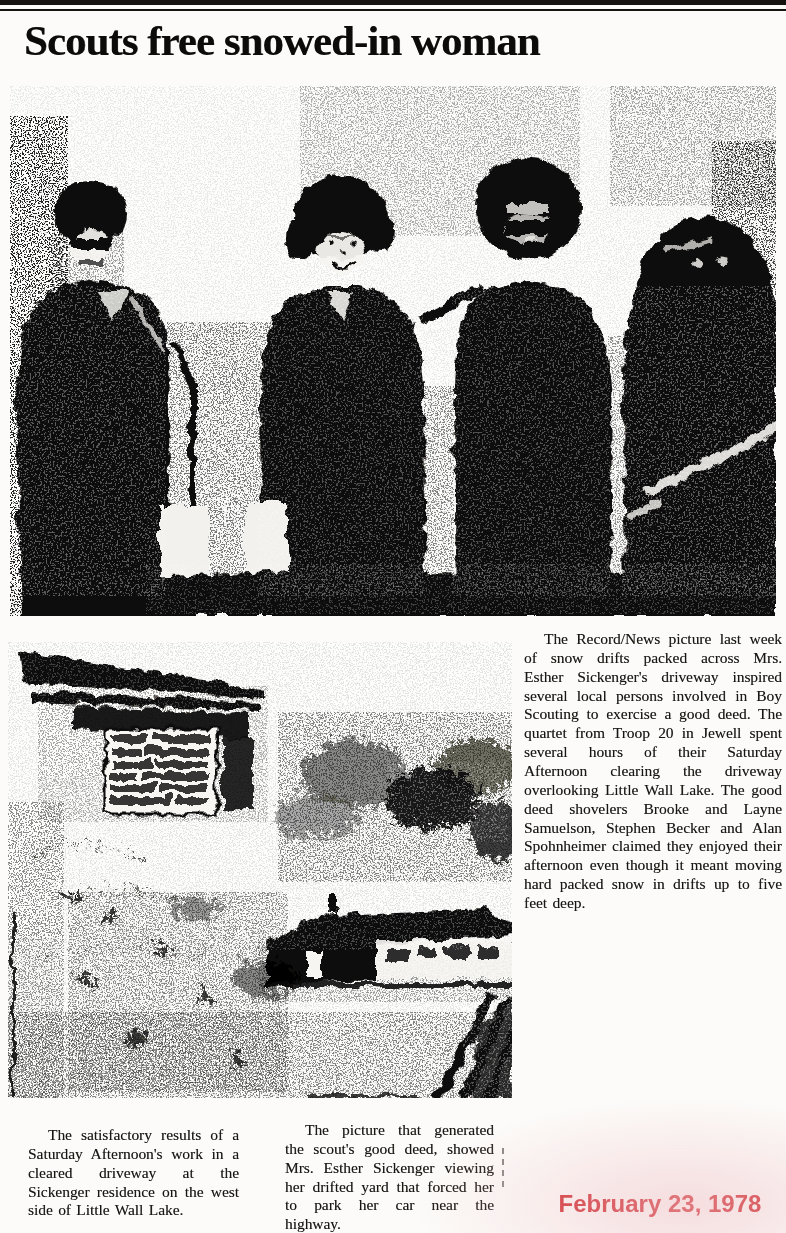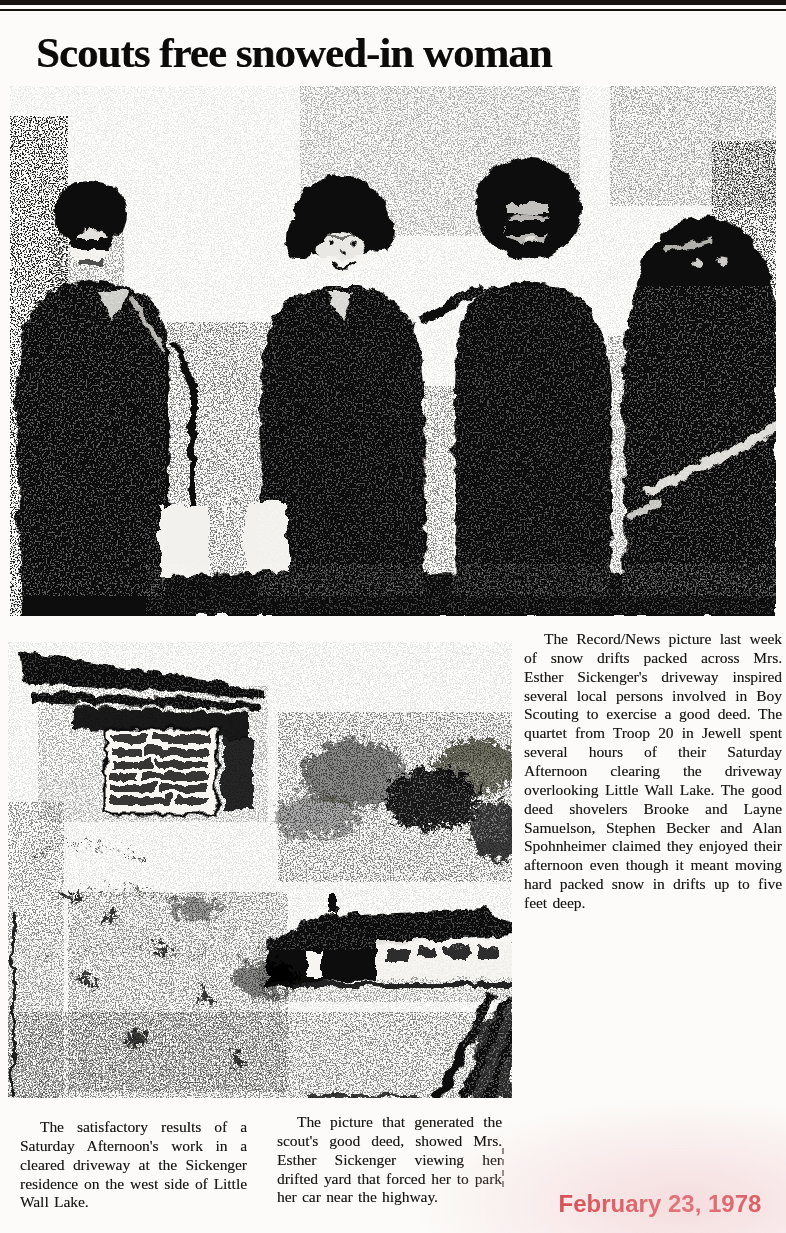--- a/index.html
+++ b/index.html
@@ -9,39 +9,39 @@
     font-family:"Liberation Serif",serif;color:#181512;
   }
   .page::after{ 
     content:"";position:absolute;left:420px;top:1100px;width:366px;height:133px;
     background:radial-gradient(ellipse at 72% 78%, rgba(240,196,200,.55), rgba(240,196,200,0) 72%);
     pointer-events:none;
   }
   .rule-thick{position:absolute;left:0;top:0;width:786px;height:5px;background:#16130f;}
   .rule-thin{position:absolute;left:0;top:9px;width:786px;height:2px;background:#16130f;}
   .headline{
-    position:absolute;left:24px;top:16px;margin:12px;white-space:nowrap;
+    position:absolute;left:24px;top:16px;margin:0;white-space:nowrap;
     font-family:"Liberation Serif",serif;font-weight:700;font-size:43px;
     letter-spacing:-1px;color:#0d0b09;
     text-shadow:.4px .4px 0 rgba(13,11,9,.55);
   }
   .photo{position:absolute;display:block;}
   .photo-top{left:10px;top:86px;width:766px;height:530px;}
   .photo-bottom{left:8px;top:642px;width:504px;height:456px;}
   .body-text{
     font-size:15.4px;line-height:1.225;text-align:justify;
     text-shadow:.25px .25px 0 rgba(24,21,18,.45);
     word-spacing:1.5px;
   }
   .article-col{position:absolute;left:524px;top:630px;width:258px;}
   .article-col p{margin:0 0 15px;text-indent:20px;}
   .caption{position:absolute;}
   .caption-left{left:12px;top:1110px;width:243px;}
   .caption-mid{left:269px;top:1105px;width:241px;}
-  .caption p{margin:8px;text-indent:20px;}
+  .caption p{margin:16px;text-indent:20px;}
   .pub-date{
     position:absolute;left:540px;top:1190px;width:240px;text-align:center;
     font-family:"Liberation Sans",sans-serif;font-weight:700;font-size:24px;
     color:#cd2127;letter-spacing:0;
   }
   .edge-remnant{position:absolute;left:502px;top:1148px;width:2px;height:42px;
     background:repeating-linear-gradient(#2a2520 0 6px, transparent 6px 11px);opacity:.55;}
 </style>
 </head>
 <body>

